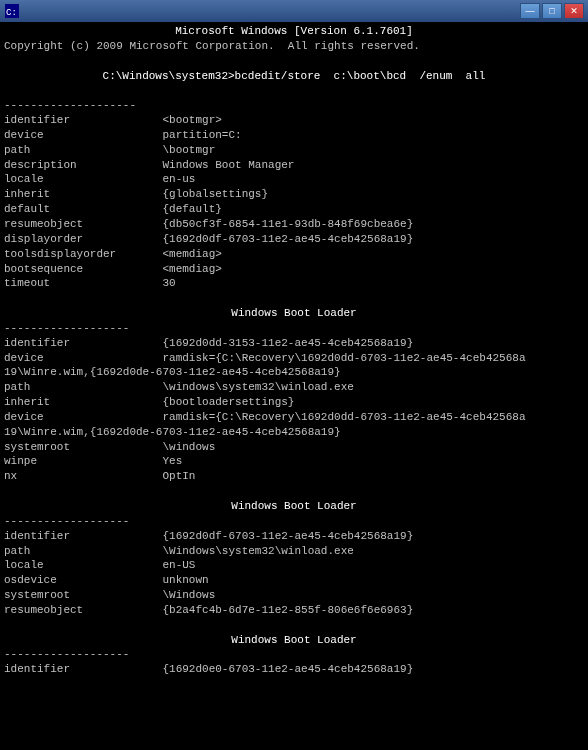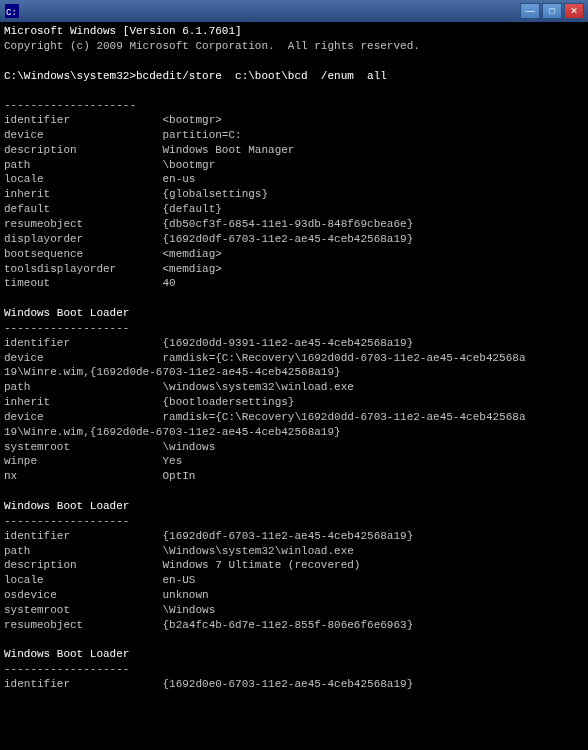--- a/index.html
+++ b/index.html
@@ -94,20 +94,21 @@
       border: 1px solid #404040;
     }
 
     .line {
       white-space: pre;
       color: #c0c0c0;
     }
 
     .line.bright {
       color: #ffffff;
+      text-align: center;
     }
   </style>
 </head>
 <body>
 
 <div class="window">
   <div class="title-bar">
     <div class="title-bar-left">
       <div class="title-bar-icon">
         <svg width="14" height="14" viewBox="0 0 14 14">
@@ -126,49 +127,48 @@
 
   <div class="console" id="console-container">
   <div class="line bright">Microsoft Windows [Version 6.1.7601]</div>
       <div class="line">Copyright (c) 2009 Microsoft Corporation.  All rights reserved.</div>
       <div class="line">&nbsp;</div>
       <div class="line bright">C:\Windows\system32&gt;bcdedit/store  c:\boot\bcd  /enum  all</div>
       <div class="line">&nbsp;</div>
       <div class="line">--------------------</div>
       <div class="line">identifier              &lt;bootmgr&gt;</div>
       <div class="line">device                  partition=C:</div>
+      <div class="line">path                    \bootmgr</div>
       <div class="line">description             Windows Boot Manager</div>
-      <div class="line">path                    \bootmgr</div>
       <div class="line">locale                  en-us</div>
       <div class="line">inherit                 {globalsettings}</div>
       <div class="line">default                 {default}</div>
       <div class="line">resumeobject            {db50cf3f-6854-11e1-93db-848f69cbea6e}</div>
       <div class="line">displayorder            {1692d0df-6703-11e2-ae45-4ceb42568a19}</div>
+      <div class="line">toolsdisplayorder       &lt;memdiag&gt;</div>
       <div class="line">bootsequence            &lt;memdiag&gt;</div>
-      <div class="line">toolsdisplayorder       &lt;memdiag&gt;</div>
-      <div class="line">timeout                 40</div>
+      <div class="line">timeout                 30</div>
       <div class="line">&nbsp;</div>
       <div class="line bright">Windows Boot Loader</div>
       <div class="line">-------------------</div>
-      <div class="line">identifier              {1692d0dd-9391-11e2-ae45-4ceb42568a19}</div>
+      <div class="line">identifier              {1692d0dd-3153-11e2-ae45-4ceb42568a19}</div>
       <div class="line">device                  ramdisk={C:\Recovery\1692d0dd-6703-11e2-ae45-4ceb42568a</div>
       <div class="line">19\Winre.wim,{1692d0de-6703-11e2-ae45-4ceb42568a19}</div>
       <div class="line">path                    \windows\system32\winload.exe</div>
       <div class="line">inherit                 {bootloadersettings}</div>
       <div class="line">device                  ramdisk={C:\Recovery\1692d0dd-6703-11e2-ae45-4ceb42568a</div>
       <div class="line">19\Winre.wim,{1692d0de-6703-11e2-ae45-4ceb42568a19}</div>
       <div class="line">systemroot              \windows</div>
       <div class="line">winpe                   Yes</div>
       <div class="line">nx                      OptIn</div>
       <div class="line">&nbsp;</div>
       <div class="line bright">Windows Boot Loader</div>
       <div class="line">-------------------</div>
       <div class="line">identifier              {1692d0df-6703-11e2-ae45-4ceb42568a19}</div>
       <div class="line">path                    \Windows\system32\winload.exe</div>
-      <div class="line">description             Windows 7 Ultimate (recovered)</div>
       <div class="line">locale                  en-US</div>
       <div class="line">osdevice                unknown</div>
       <div class="line">systemroot              \Windows</div>
       <div class="line">resumeobject            {b2a4fc4b-6d7e-11e2-855f-806e6f6e6963}</div>
       <div class="line">&nbsp;</div>
       <div class="line bright">Windows Boot Loader</div>
       <div class="line">-------------------</div>
       <div class="line">identifier              {1692d0e0-6703-11e2-ae45-4ceb42568a19}</div>
       <div class="line">&nbsp;</div>
     </div>

